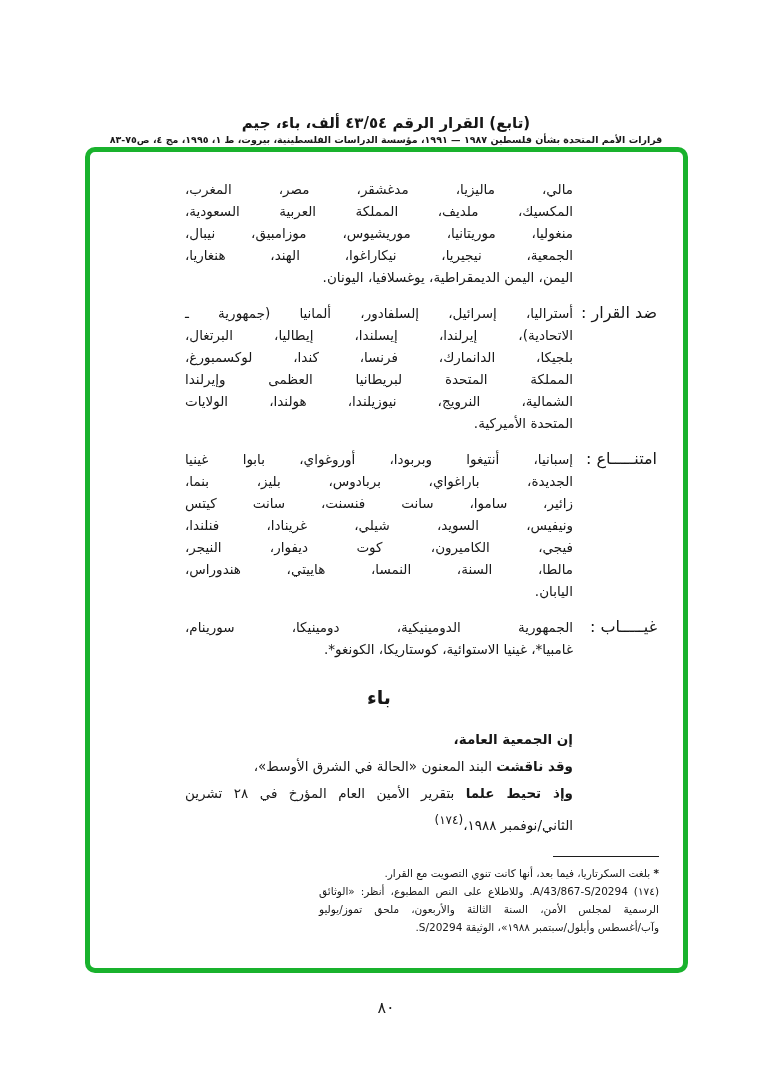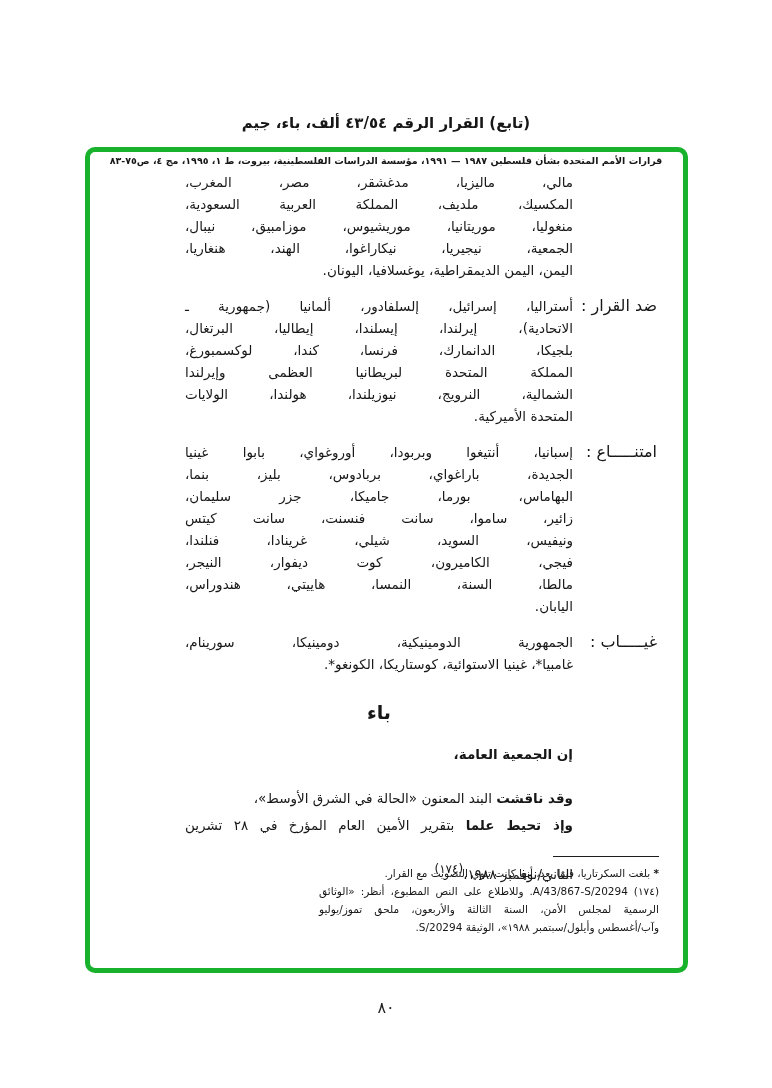--- a/index.html
+++ b/index.html
@@ -2,40 +2,40 @@
 <html lang="ar"><head>
 <meta charset="utf-8">
 <style>
   html,body{margin:0;padding:0;}
   body{
     width:772px;height:1088px;position:relative;background:#ffffff;
     font-family:"DejaVu Sans",sans-serif;color:#171717;overflow:hidden;
   }
   .header{position:absolute;top:78px;left:0;right:0;text-align:center;direction:rtl;}
   .title{font-size:15px;font-weight:bold;letter-spacing:0;margin-top:36px;}
-  .subtitle{font-size:9.5px;font-weight:bold;margin-top:23px;}
+  .subtitle{font-size:9.5px;font-weight:bold;margin-top:2px;}
 
   .frame{
     position:absolute;left:85px;top:147px;width:593px;height:816px;
     border:5px solid #19b22d;border-radius:10px;box-sizing:content-box;
   }
   .inner{
     position:absolute;left:90px;top:152px;width:583px;height:806px;
     direction:rtl;box-sizing:border-box;
-    padding:19px 16px 0 95px;
+    padding:26px 16px 0 95px;
   }
   .vote-para{position:relative;padding-right:84px;font-size:13.5px;line-height:22px;margin-bottom:14px;}
   .vote-label{position:absolute;right:0;top:0;width:80px;font-size:16px;white-space:nowrap;}
   .jline{text-align:justify;text-align-last:justify;}
   .jlast{text-align:justify;text-align-last:right;}
 
   .section-b{padding-right:84px;}
   .b-heading{text-align:center;font-weight:bold;font-size:19px;margin:26px 0 18px;}
   .b-para{font-size:13.5px;line-height:27px;}
-  .b-right{text-align:right;margin-top:17px;}
+  .b-right{text-align:right;}
   .lead{font-weight:bold;}
   .sup{font-size:12px;vertical-align:super;}
 
   .fn-block{position:absolute;bottom:22px;right:14px;width:340px;font-size:10.5px;line-height:18px;direction:rtl;}
   .fn-sep{width:106px;border-top:1.5px solid #1c1c1c;margin-bottom:7px;}
   .fn-line{text-align:justify;text-align-last:right;}
   .fn-star{font-weight:bold;}
   .fn-ref .jline{font-size:10.5px;}
 
   .page-num{position:absolute;top:998px;left:0;right:0;text-align:center;font-size:16px;color:#222;}
@@ -72,21 +72,20 @@
         <div class="jline">الشمالية، النرويج، نيوزيلندا، هولندا، الولايات</div>
         <div class="jline jlast">المتحدة الأميركية.</div>
       </div>
   </div>
 
   <div class="vote-para">
     <span class="vote-label">امتنـــــاع :</span>
     <div>
         <div class="jline">إسبانيا، أنتيغوا وبربودا، أوروغواي، بابوا غينيا</div>
         <div class="jline">الجديدة، باراغواي، بربادوس، بليز، بنما،</div>
-        <div class="jline">البهاماس، بورما، جاميكا، جزر سليمان،</div>
         <div class="jline">زائير، ساموا، سانت فنسنت، سانت كيتس</div>
         <div class="jline">ونيفيس، السويد، شيلي، غرينادا، فنلندا،</div>
         <div class="jline">فيجي، الكاميرون، كوت ديفوار، النيجر،</div>
         <div class="jline">مالطا، السنة، النمسا، هاييتي، هندوراس،</div>
         <div class="jline jlast">اليابان.</div>
       </div>
   </div>
 
   <div class="vote-para">
     <span class="vote-label">غيـــــاب :</span>

